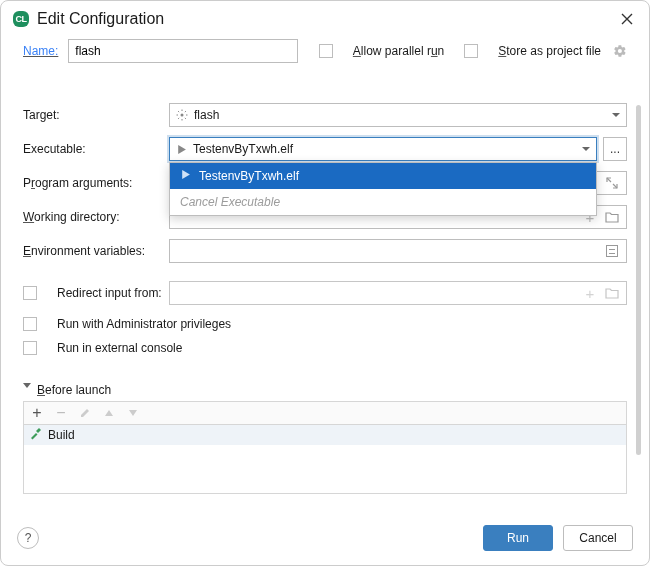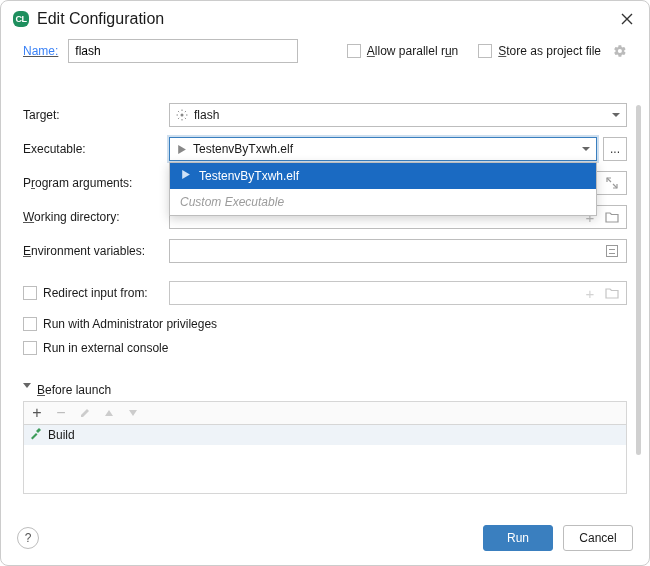--- a/index.html
+++ b/index.html
@@ -77,21 +77,21 @@
     width: 230px;
     height: 24px;
     border: 1px solid #bdbdbd;
     padding: 0 6px;
     font-family: inherit;
     font-size: 12px;
   }
   .chk-wrap {
     display: flex;
     align-items: center;
-    gap: 6px;
+    gap: 20px;
   }
   .chk {
     width: 14px;
     height: 14px;
     border: 1px solid #bdbdbd;
     background: #fff;
   }
   .gear {
     width: 14px;
     height: 14px;
@@ -368,21 +368,21 @@
         <div class="dropdown">
           <div class="dd-item selected">
             <span>
               <svg width="11" height="11" viewBox="0 0 10 10">
                   <polygon points="2,1 9,5 2,9" fill="#cfe2f7"></polygon>
                 </svg>
             </span>
             <span>TestenvByTxwh.elf</span>
           </div>
           <div class="dd-item custom">
-            <span>Custom Executable</span>
+            <span>Cancel Executable</span>
           </div>
         </div>
       </div>
       <div class="small-btn">...</div>
     </div>
 
     <div class="form-row">
       <div class="form-label">P<span class="und">r</span>ogram arguments:</div>
 
       <div class="text-input">

